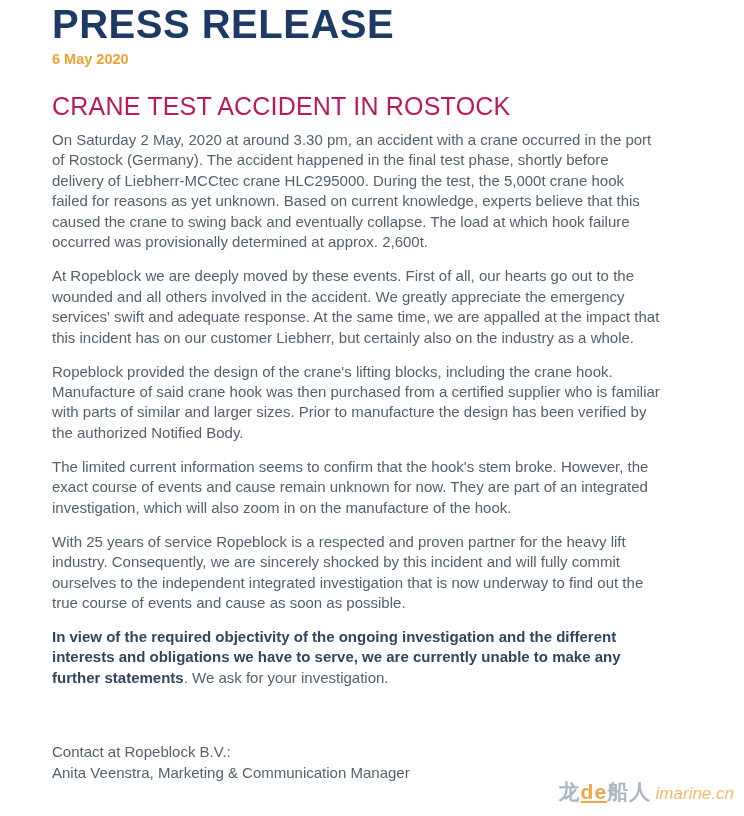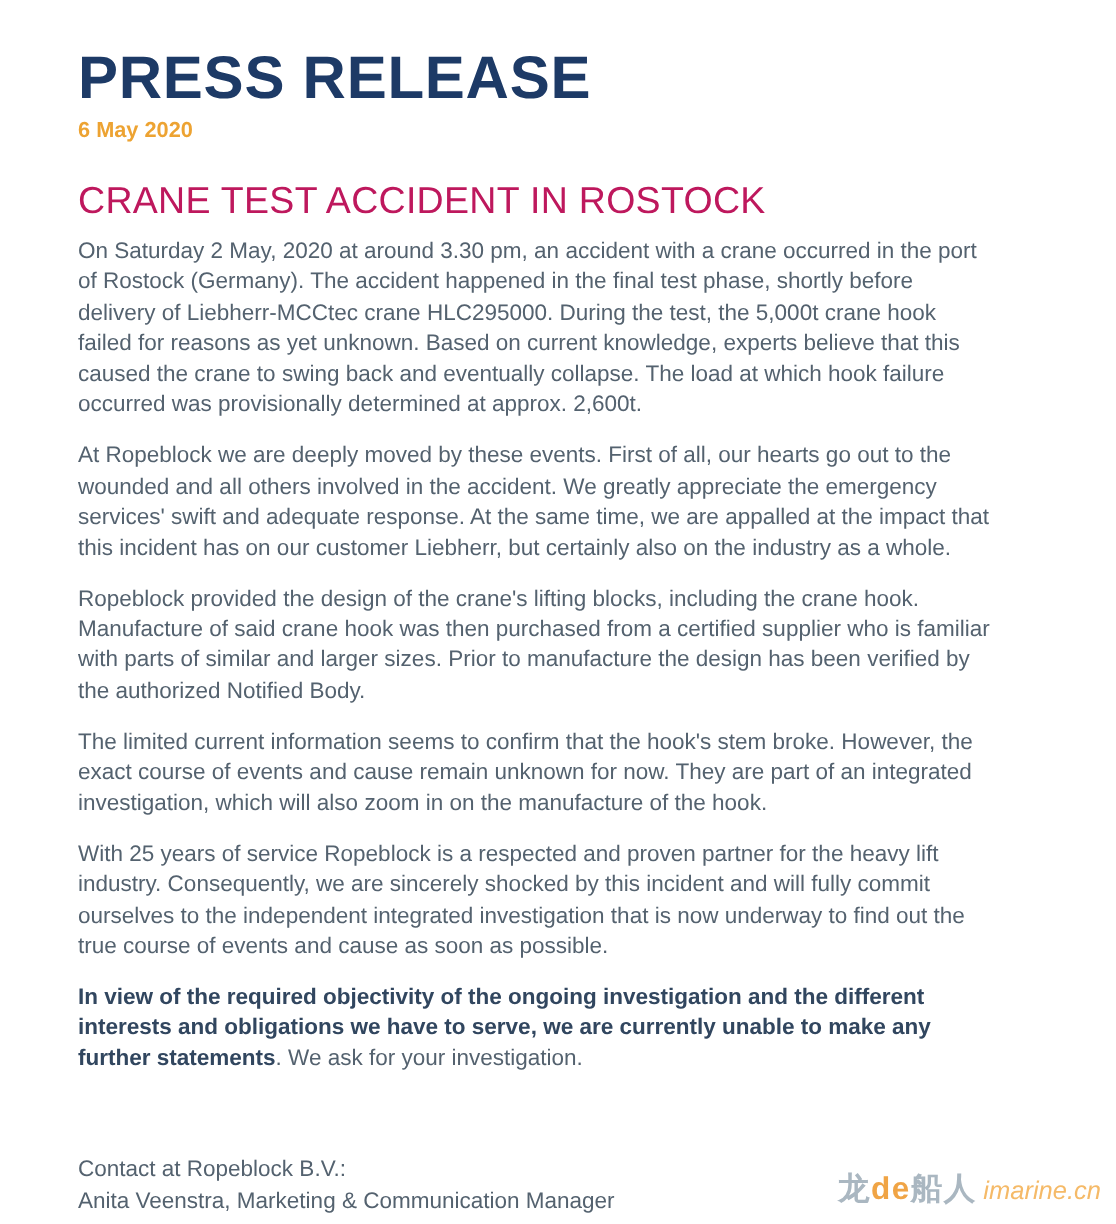--- a/index.html
+++ b/index.html
@@ -8,21 +8,21 @@
     background: #ffffff;
   }
   body {
     width: 744px;
     height: 816px;
     font-family: "Liberation Sans", sans-serif;
     position: relative;
     overflow: hidden;
   }
   .page {
-    padding: 28px 52px 0 52px;
+    padding: 0 52px 0 52px;
     box-sizing: border-box;
     width: 712px;
   }
   .title {
     color: #1d3a66;
     font-size: 40px;
     font-weight: bold;
     letter-spacing: 0.5px;
     line-height: 1.2;
     margin: 0;
@@ -67,20 +67,21 @@
     user-select: none;
   }
   .watermark .cjk {
     font-size: 21px;
     font-weight: bold;
     color: #aab7c1;
     letter-spacing: 1px;
   }
   .watermark .cjk-accent {
     color: #f0a445;
+    text-decoration: underline;
   }
   .watermark .latin {
     font-size: 17px;
     font-style: italic;
     color: #f5ba68;
   }
 </style>
 </head>
 <body>
 

